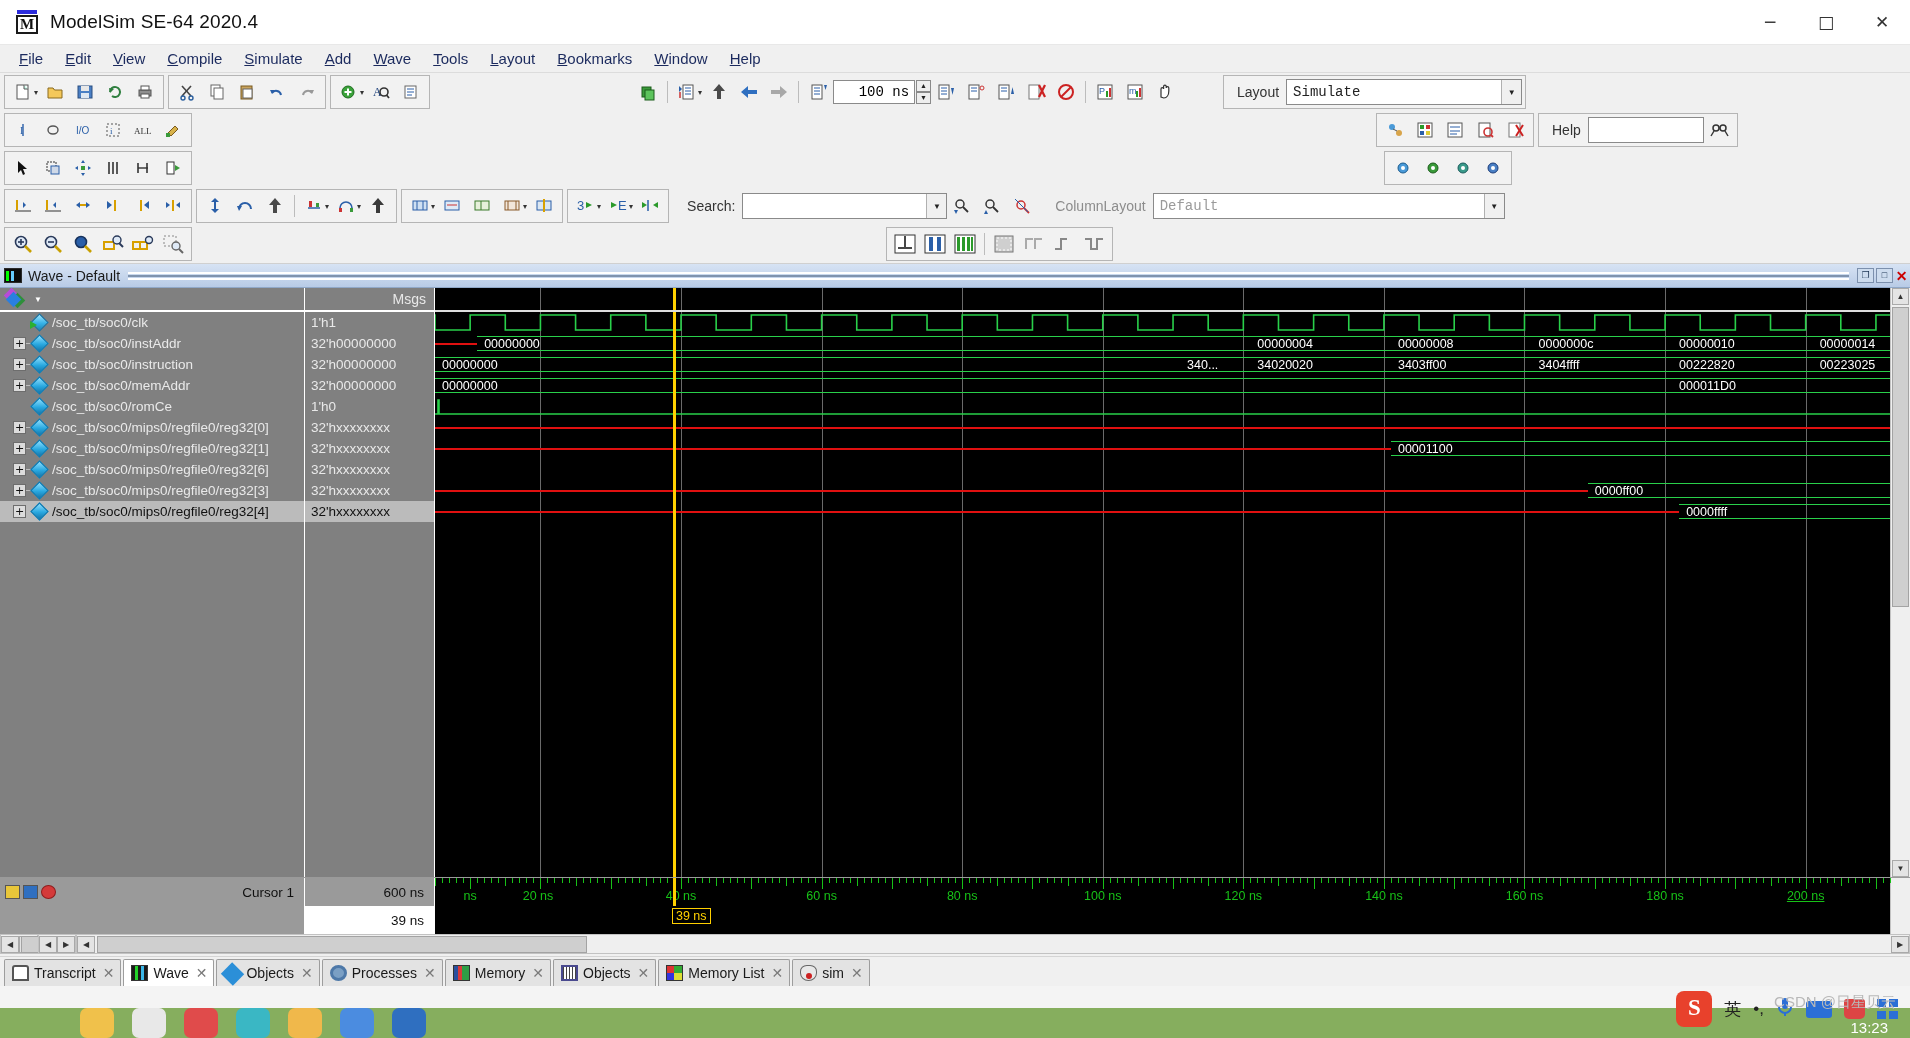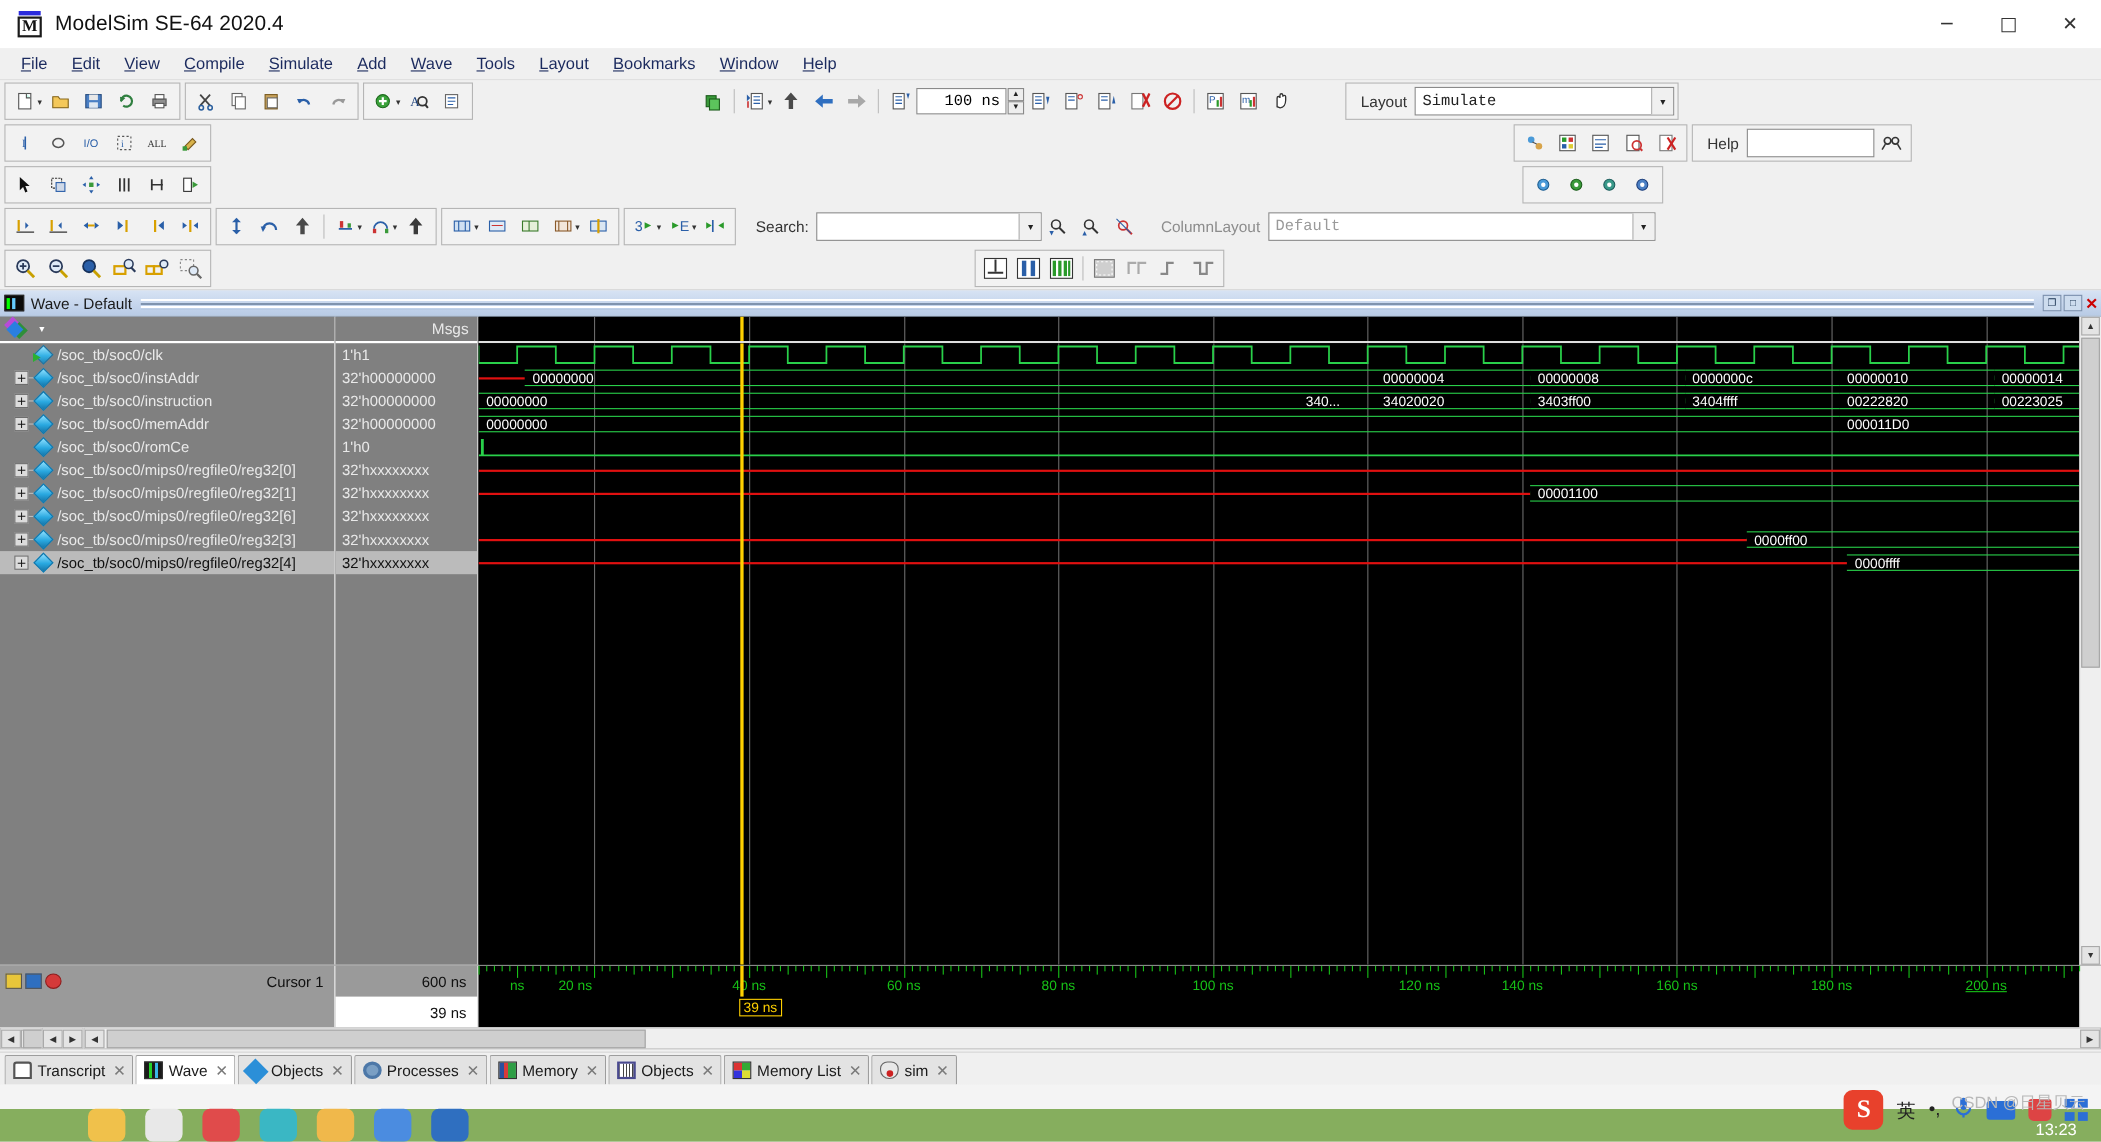--- a/index.html
+++ b/index.html
@@ -1411,26 +1411,26 @@
             <div class="tick" style="left: 1398.77px; height: 5px;"></div>
             <div class="tick" style="left: 1405.8px; height: 8px;"></div>
             <div class="tick" style="left: 1412.83px; height: 5px;"></div>
             <div class="tick" style="left: 1419.86px; height: 5px;"></div>
             <div class="tick" style="left: 1426.88px; height: 5px;"></div>
             <div class="tick" style="left: 1433.91px; height: 5px;"></div>
             <div class="tick" style="left: 1440.94px; height: 11px;"></div>
             <div class="tick" style="left: 1447.97px; height: 5px;"></div>
             <div class="tick" style="left: 1455px; height: 5px;"></div>
             <div class="tlabel" style="left: 35.1449px;">ns</div>
-            <div class="tlabel" style="left: 88px;">20 ns</div>
+            <div class="tlabel" style="left: 103px;">20 ns</div>
             <div class="tlabel" style="left: 246.014px;">40 ns</div>
             <div class="tlabel" style="left: 386.594px;">60 ns</div>
             <div class="tlabel" style="left: 527.174px;">80 ns</div>
             <div class="tlabel" style="left: 667.754px;">100 ns</div>
-            <div class="tlabel" style="left: 808.333px; margin-left: 47px;">120 ns</div>
+            <div class="tlabel" style="left: 808.333px;">120 ns</div>
             <div class="tlabel" style="left: 948.913px;">140 ns</div>
             <div class="tlabel" style="left: 1089.49px;">160 ns</div>
             <div class="tlabel" style="left: 1230.07px;">180 ns</div>
             <div class="tlabel" style="left: 1370.65px; text-decoration: underline;">200 ns</div>
             <div class="cursor-line" style="left: 237.986px; height: 28px; bottom: auto;"></div>
             <div class="cursor-tag" style="left: 236.986px;">39 ns</div>
           </div>
       </div>
       <div style="width:20px;flex:0 0 20px;background:#efefef;border-left:1px solid #c2c2c2;"></div>
     </div>

